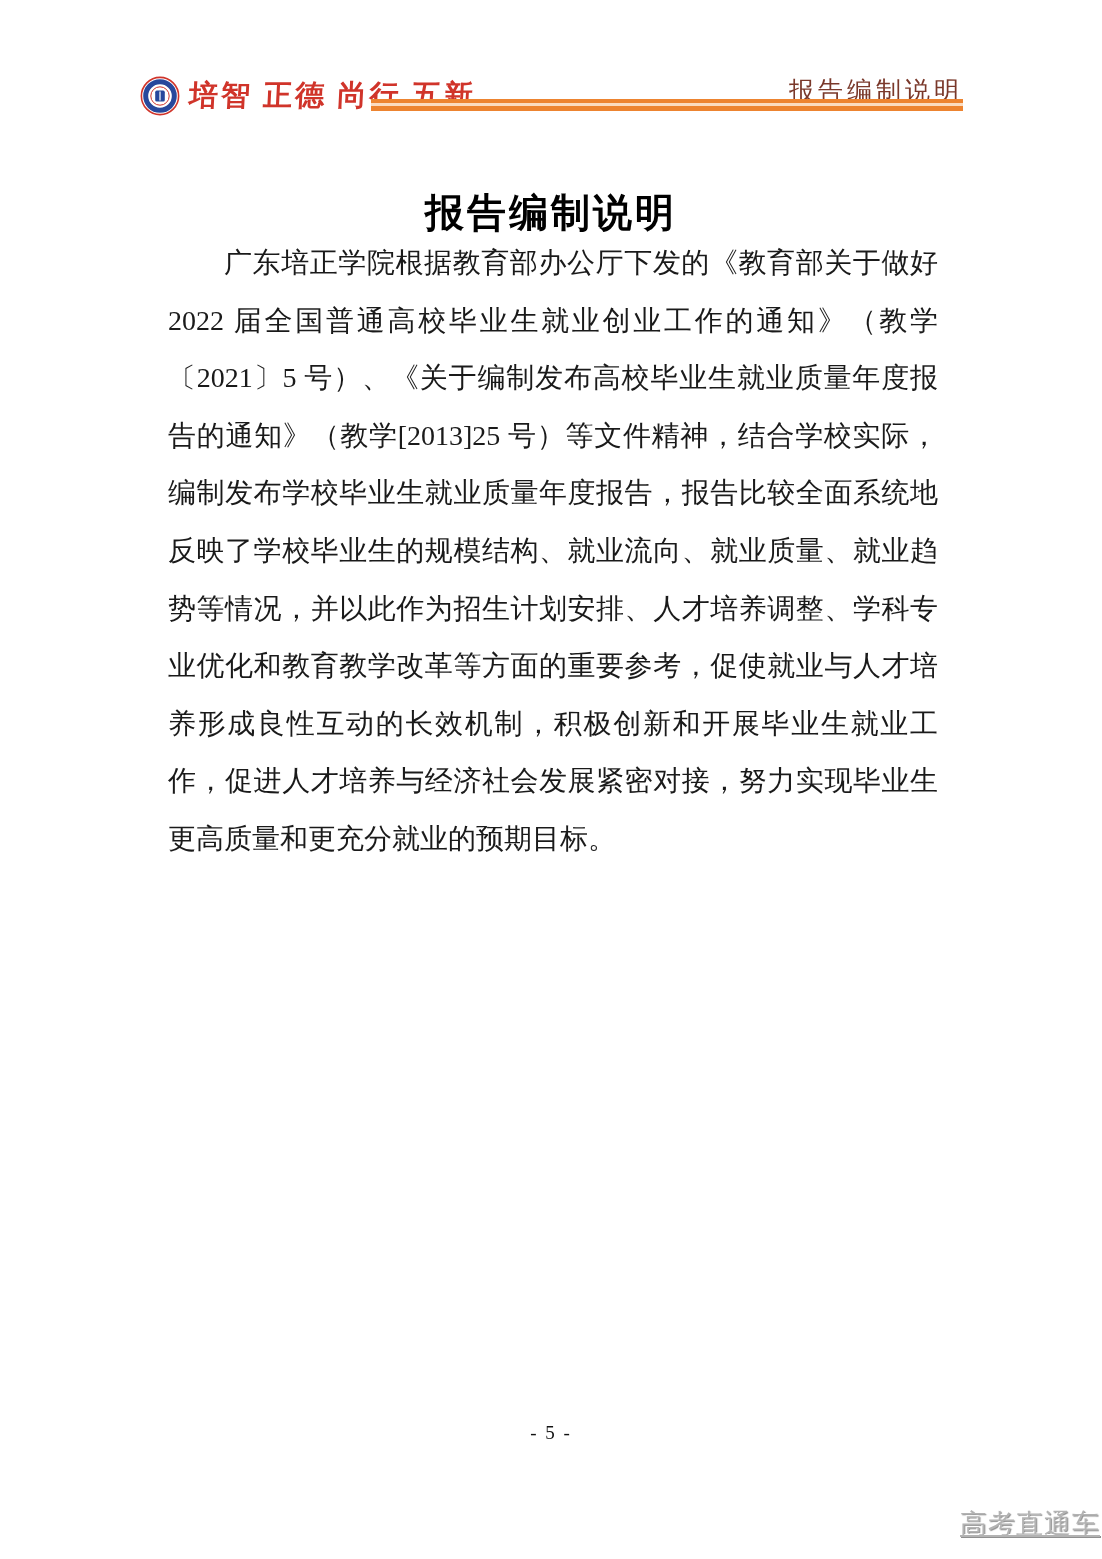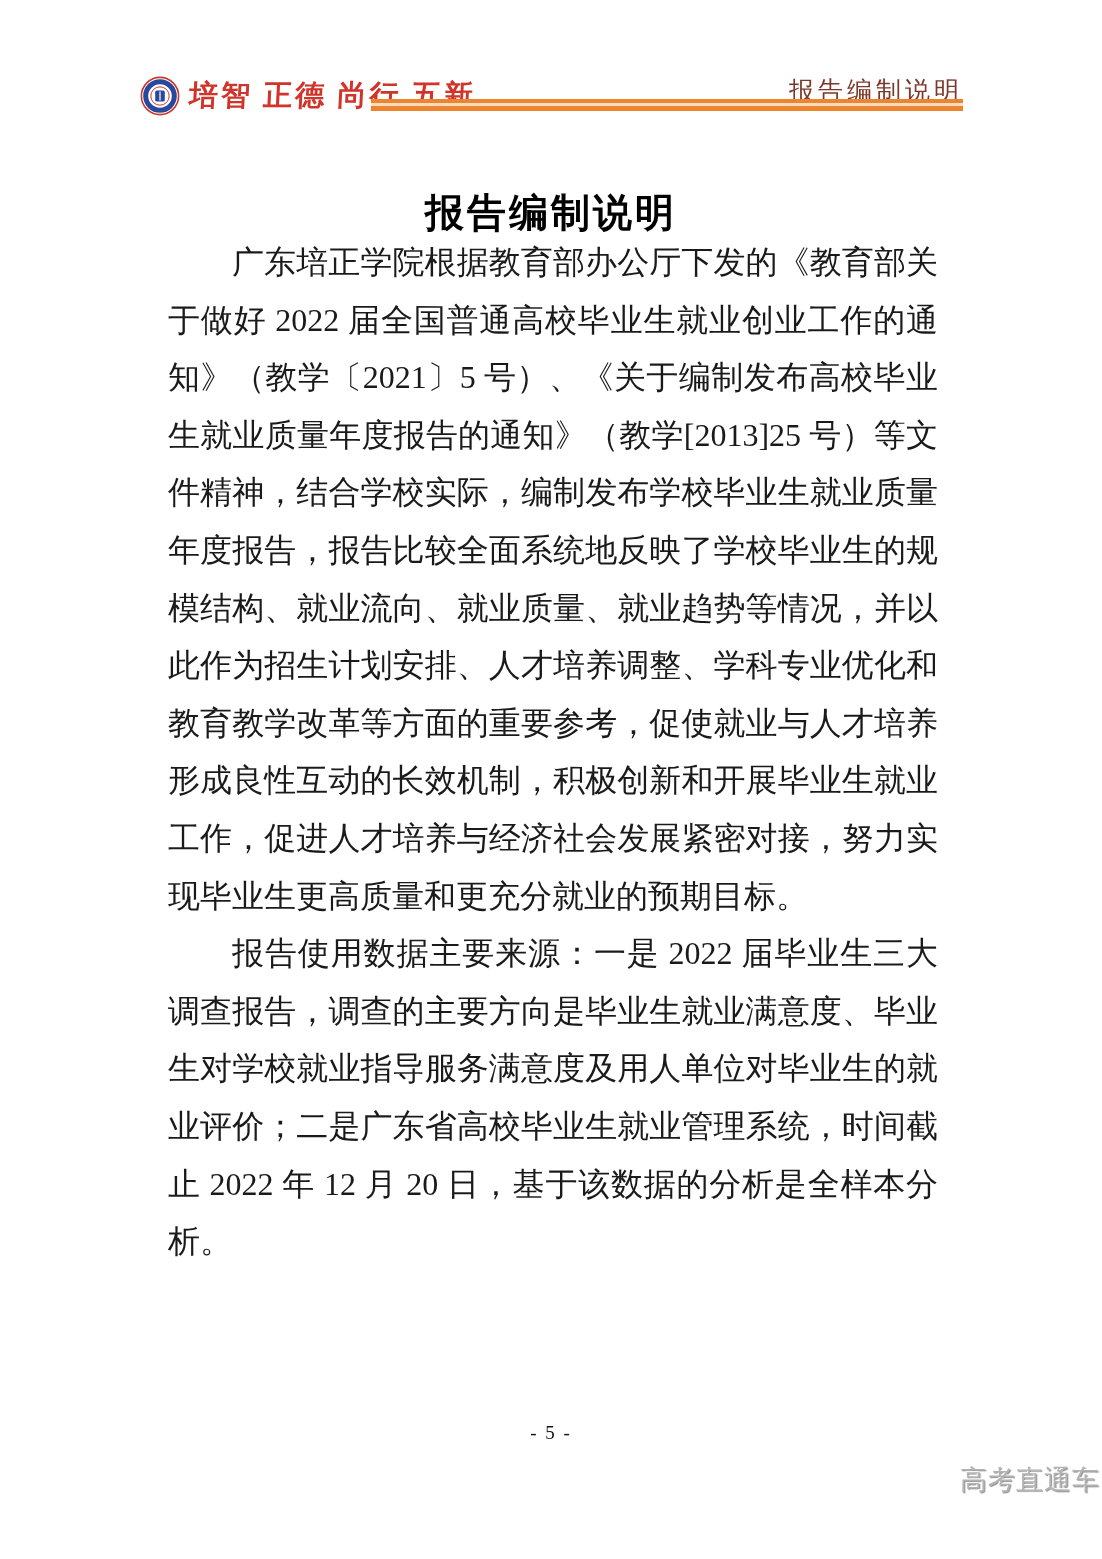--- a/index.html
+++ b/index.html
@@ -80,21 +80,21 @@
     letter-spacing: 3px;
     color: #000000;
   }
 
   
   .doc-body {
     position: absolute;
     left: 168px;
     width: 770px;
     top: 234px;
-    font-size: 32px;
+    font-size: 28px;
     line-height: 57.6px;
     color: #1a1a1a;
     text-align: justify;
   }
   .doc-body p {
     margin: 0;
     text-indent: 2em;
   }
 
   
@@ -104,26 +104,27 @@
     right: 0;
     top: 1422px;
     text-align: center;
     font-size: 19px;
     letter-spacing: 2px;
     color: #111;
   }
   .watermark {
     position: absolute;
     left: 960px;
-    top: 1462px;
+    top: 1506px;
     font-size: 27px;
     letter-spacing: 1px;
     color: #b3b3b3;
     text-shadow: -1px -1px 0 #ffffff, 1px 1px 1px #8f8f8f;
     white-space: nowrap;
+    text-decoration: underline;
   }
 </style>
 </head>
 <body>
 
 <div class="page">
 
   <div class="header-left">
     <svg class="emblem" viewBox="0 0 40 40" xmlns="http://www.w3.org/2000/svg" aria-hidden="true">
       <circle cx="20" cy="20" r="18.6" fill="#ffffff" stroke="#d0342a" stroke-width="1.6"></circle>
@@ -140,20 +141,19 @@
   <div class="divider">
     <div class="band-top"></div>
     <div class="band-gap"></div>
     <div class="band-bottom"></div>
   </div>
 
   <h1 class="doc-title">报告编制说明</h1>
 
   <div class="doc-body">
     <p>广东培正学院根据教育部办公厅下发的《教育部关于做好 2022 届全国普通高校毕业生就业创业工作的通知》（教学〔2021〕5 号）、《关于编制发布高校毕业生就业质量年度报告的通知》（教学[2013]25 号）等文件精神，结合学校实际，编制发布学校毕业生就业质量年度报告，报告比较全面系统地反映了学校毕业生的规模结构、就业流向、就业质量、就业趋势等情况，并以此作为招生计划安排、人才培养调整、学科专业优化和教育教学改革等方面的重要参考，促使就业与人才培养形成良性互动的长效机制，积极创新和开展毕业生就业工作，促进人才培养与经济社会发展紧密对接，努力实现毕业生更高质量和更充分就业的预期目标。</p>
-    <p>报告使用数据主要来源：一是 2022 届毕业生三大调查报告，调查的主要方向是毕业生就业满意度、毕业生对学校就业指导服务满意度及用人单位对毕业生的就业评价；二是广东省高校毕业生就业管理系统，时间截止 2022 年 12 月 20 日，基于该数据的分析是全样本分析。</p>
   </div>
 
   <div class="page-number">- 5 -</div>
 
   <div class="watermark">高考直通车</div>
 
 </div>
 
 </body></html>

